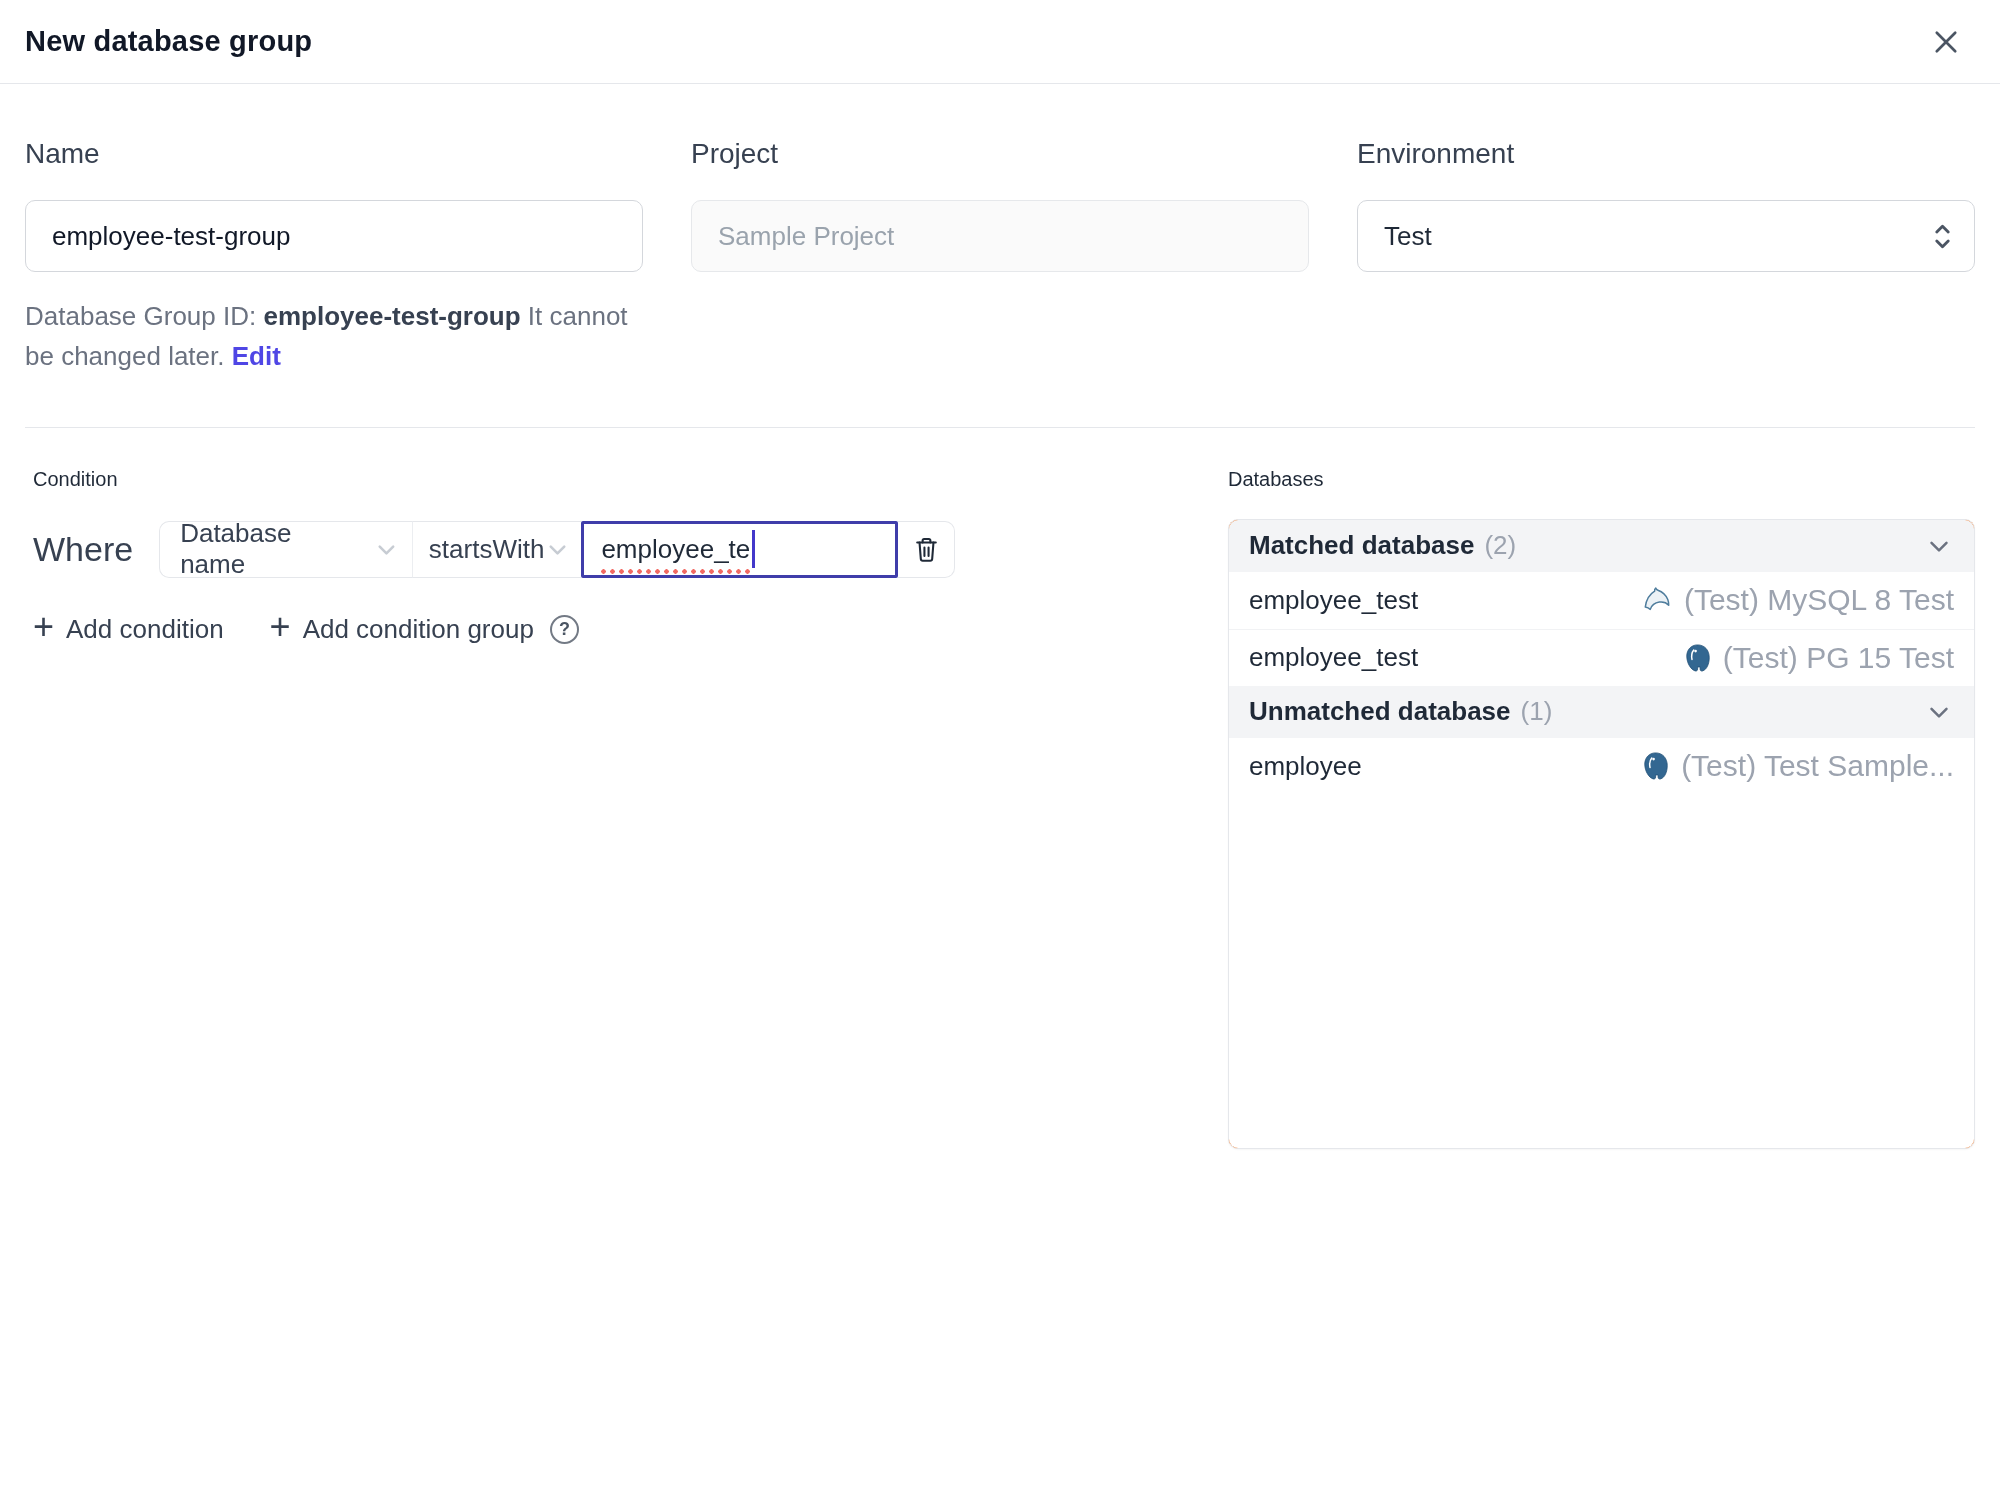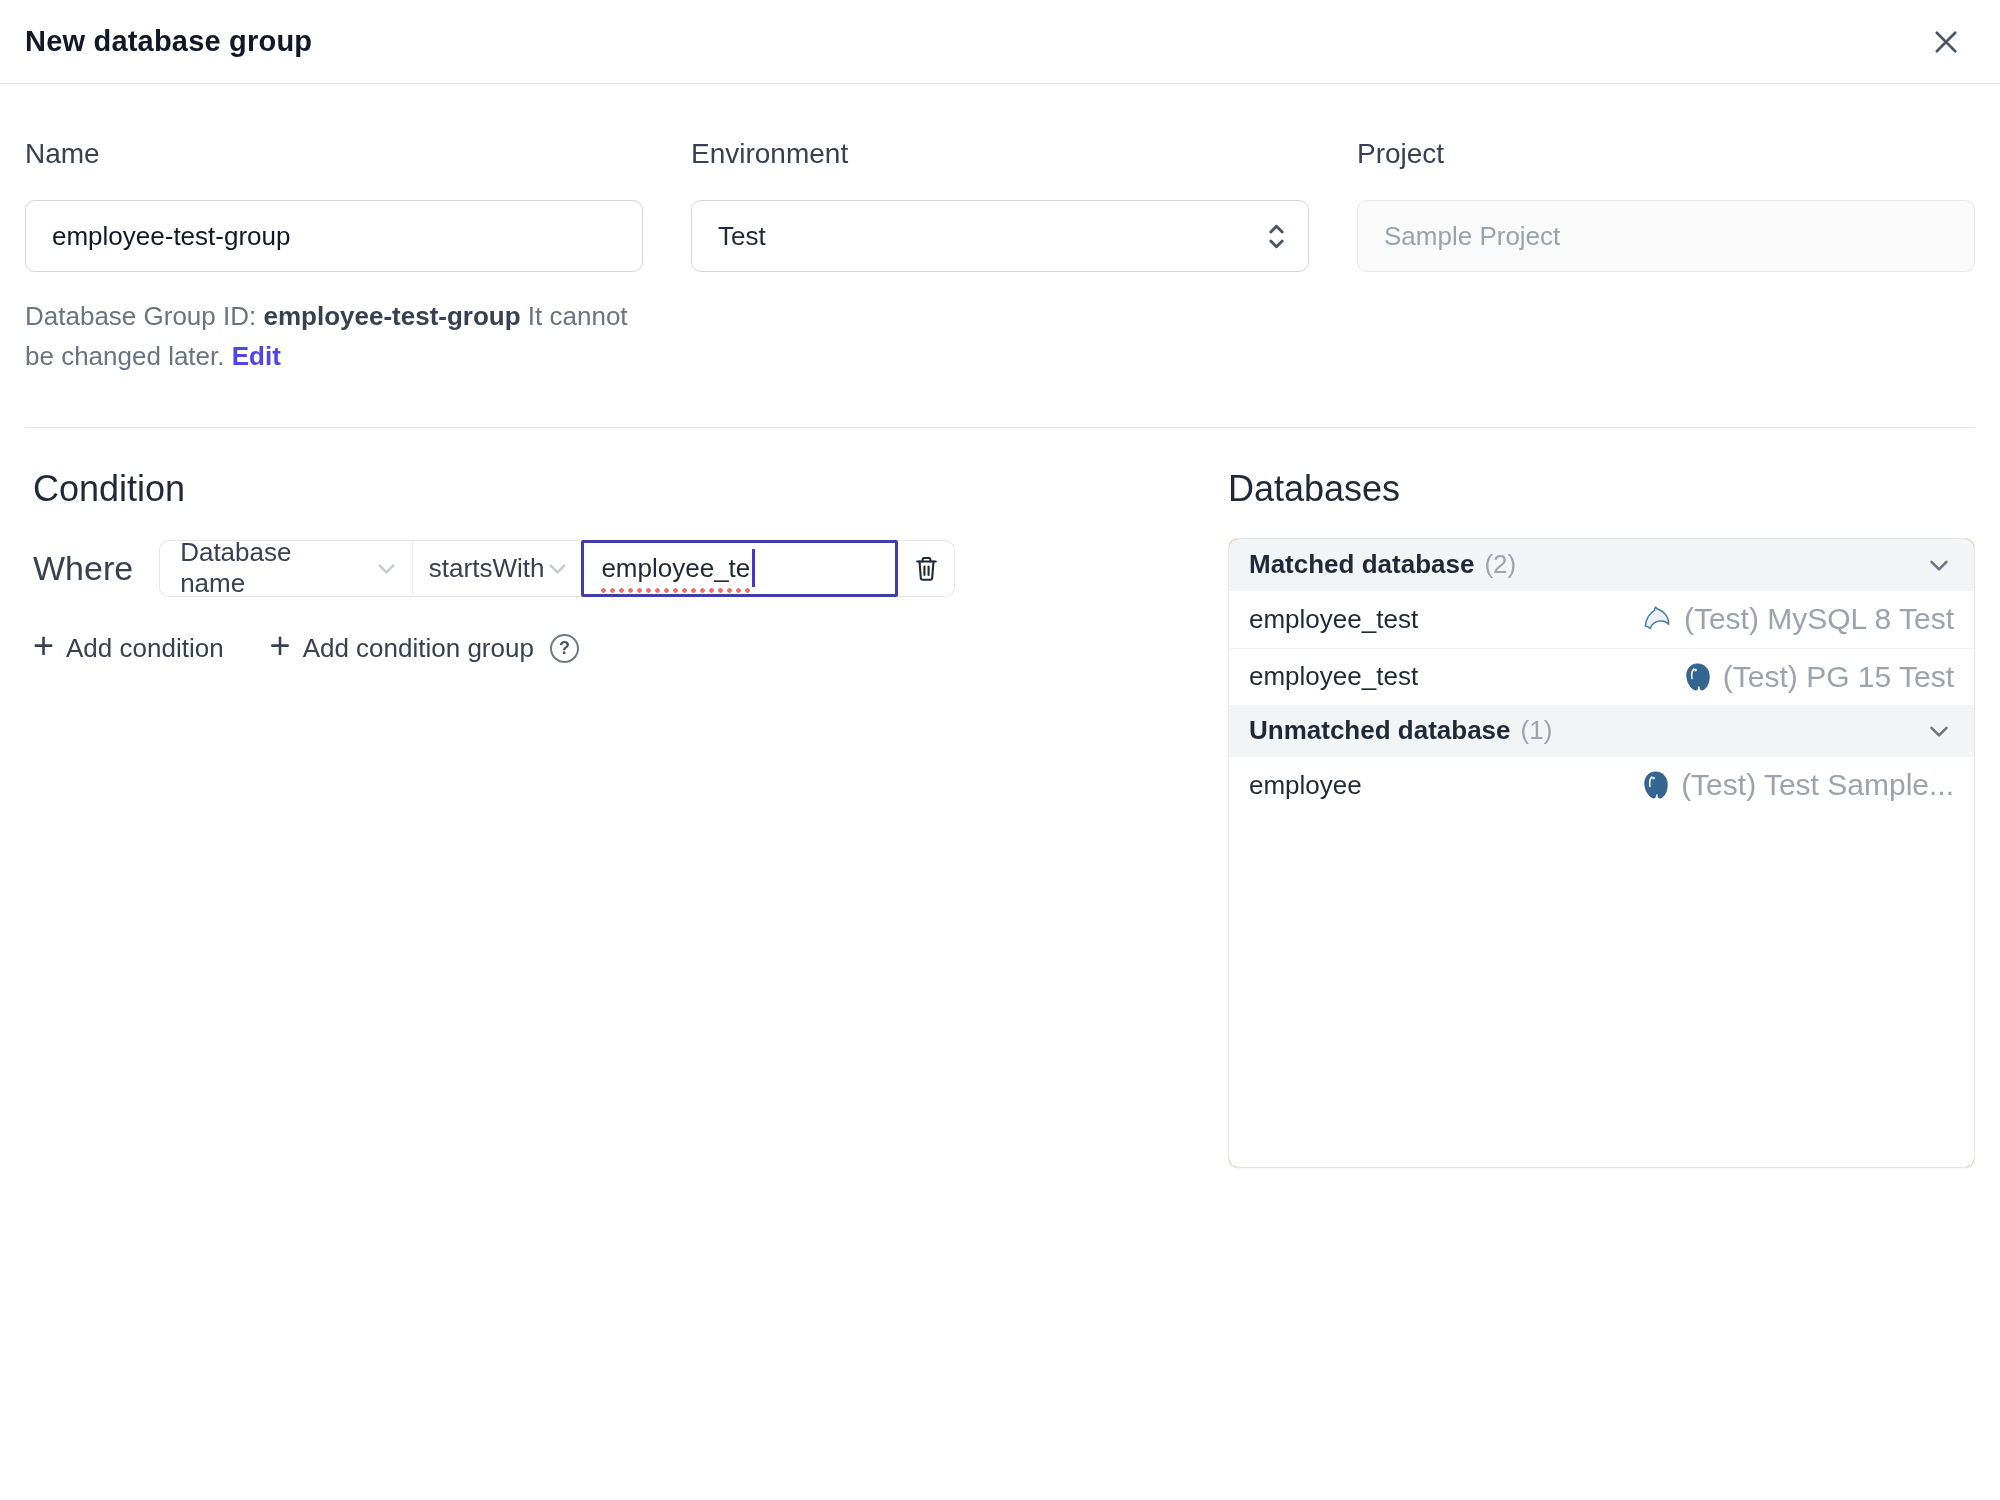--- a/index.html
+++ b/index.html
@@ -44,21 +44,21 @@
   .id-note { margin-top:24px; max-width:625px; font-size:26px; line-height:1.55; color:#6b7280; }
   .id-note .id-strong { color:#374151; font-weight:700; }
   .edit-link { color:#4f46e5; font-weight:600; text-decoration:none; cursor:pointer; }
 
   .section-divider { border:none; border-top:1px solid #e5e7eb; margin:50px 25px 0 25px; }
 
   
   .main-row { display:flex; justify-content:space-between; align-items:flex-start; padding:0 25px; margin-top:40px; }
   .condition-col { width:930px; padding-left:8px; }
   .databases-col { width:747px; }
-  .col-heading { font-size:36px; font-weight:500; color:#1f2937; }
+  .col-heading { font-size:20px; font-weight:500; color:#1f2937; }
 
   .condition-row { margin-top:30px; display:flex; align-items:stretch; height:57px; }
   .where-label { font-size:34px; color:#374151; align-self:center; margin-right:26px; }
   .seg {
     display:flex; align-items:center; font-size:26px; color:#374151; background:#fff; cursor:pointer;
   }
   .seg-field { border:1.5px solid #e5e7eb; border-right:none; border-radius:10px 0 0 10px; padding:0 12px 0 20px; gap:10px; }
   .seg-op { border-top:1.5px solid #e5e7eb; border-bottom:1.5px solid #e5e7eb; border-left:1.5px solid #eceef1; padding:0 10px 0 16px; }
   .cond-input {
     width:318px; background:#fff; border:3.5px solid #3f3daa; border-radius:2px;
@@ -121,34 +121,34 @@
 
   <div>
     <span class="field-label">Name</span>
     <input class="text-input" type="text" value="employee-test-group" style="">
     <div class="id-note">
       <span>Database Group ID: </span><span class="id-strong">employee-test-group</span><span> It cannot be changed later. </span><a class="edit-link">Edit</a>
     </div>
   </div>
 
   <div>
+    <span class="field-label">Project</span>
+    <div class="project-box">
+      <span>Sample Project</span>
+    </div>
+  </div>
+
+  <div>
     <span class="field-label">Environment</span>
     <div class="select-box">
       <span>Test</span>
       <svg width="27" height="33" viewBox="0 0 24 30" fill="none" stroke="#4b5563" stroke-width="2.6" stroke-linecap="round" stroke-linejoin="round">
           <path d="M6.8 11 L12 5.7 L17.2 11"></path>
           <path d="M6.8 19 L12 24.3 L17.2 19"></path>
         </svg>
-    </div>
-  </div>
-
-  <div>
-    <span class="field-label">Project</span>
-    <div class="project-box">
-      <span>Sample Project</span>
     </div>
   </div>
 
 </div>
 
 <hr class="section-divider">
 
 <div class="main-row">
 
   <div class="condition-col">

